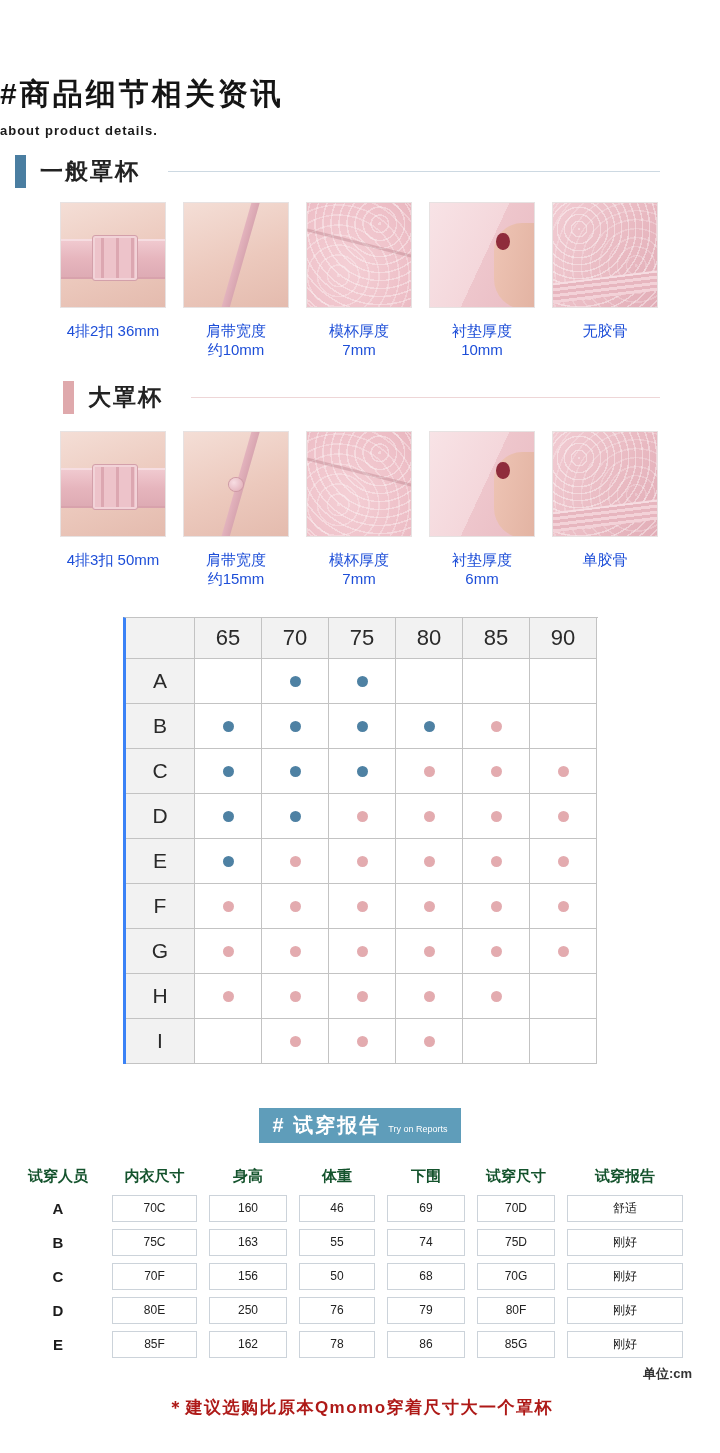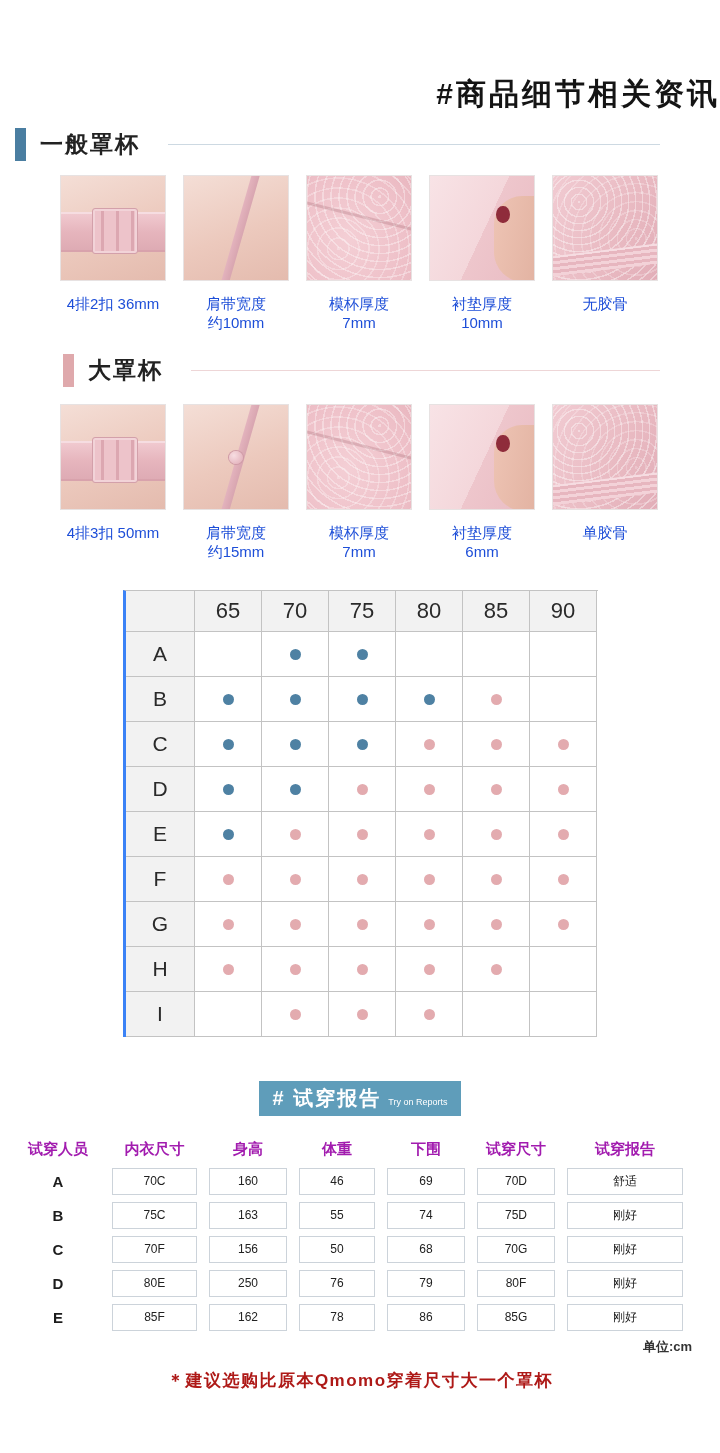--- a/index.html
+++ b/index.html
@@ -1,21 +1,21 @@
 <!DOCTYPE html>
 <html><head>
 <meta charset="utf-8">
 <style>
   html,body{margin:0;padding:0;}
   body{
     width:720px;height:1453px;background:#ffffff;overflow:hidden;
     font-family:"Liberation Sans","DejaVu Sans",sans-serif;color:#222;
   }
   
-  .header{padding-top:77px;text-align:right;}
+  .header{padding-top:77px;text-align:left;}
   .page-title{font-size:30px;font-weight:700;letter-spacing:3px;color:#141414;line-height:34px;}
   .page-subtitle{margin-top:12px;font-size:13px;font-weight:700;letter-spacing:1px;color:#1a1a1a;}
   .badge-pink{display:inline-block;margin-top:8px;background:#e9aab6;color:#fff;
     font-size:14px;letter-spacing:1px;padding:4px 15px;}
   
   .section-header{display:flex;align-items:center;margin:0 60px 0 63px;}
   .sec1{margin-top:17px;margin-left:15px;}
   .sec2{margin-top:22px;}
   .section-bar{width:11px;height:33px;margin-right:14px;flex:none;}
   .bar-blue{background:#4a7ea1;}
@@ -72,37 +72,38 @@
   .sc-row > .sc-cell:first-child{width:69px;}
   .sc-head{height:41px;background:#f2f2f2;font-size:22px;color:#2a2a2a;}
   .sc-label{background:#f2f2f2;font-size:21px;color:#2a2a2a;}
   .dot{width:11px;height:11px;border-radius:50%;display:block;}
   
   .tryon-badge{width:fit-content;margin:44px auto 0;background:#5f9dba;color:#fff;
     padding:4px 14px;display:flex;align-items:baseline;gap:7px;}
   .tb-cn{font-size:20px;font-weight:700;letter-spacing:2px;}
   .tb-en{font-size:9px;font-weight:400;}
   .tt-header{display:flex;gap:12px;margin:24px 0 0 16px;}
-  .tt-h{font-size:15px;font-weight:700;text-align:center;color:#a21caf;flex:none;}
+  .tt-h{font-size:15px;font-weight:700;text-align:center;color:#14532d;flex:none;}
   .tt-rows{margin-top:9px;}
   .tt-row{display:flex;gap:12px;margin:0 0 7px 16px;}
   .tt-person{font-size:15px;font-weight:700;text-align:center;line-height:27px;color:#1c1c1c;flex:none;}
   .tt-box{box-sizing:border-box;border:1px solid #ccd3da;height:27px;line-height:25px;
     text-align:center;font-size:12px;color:#222;flex:none;}
   .c0{width:84px;} .c1{width:85px;} .c2{width:78px;} .c3{width:76px;}
   .c4{width:78px;} .c5{width:78px;} .c6{width:116px;}
   .unit-note{text-align:right;margin:4px 28px 0 0;font-size:13px;font-weight:700;color:#333;}
   .footnote{text-align:center;margin-top:13px;font-size:17px;font-weight:700;
     letter-spacing:1.5px;color:#ae1917;}
 </style>
 </head>
 <body>
 
 <div class="header">
   <div class="page-title">#商品细节相关资讯</div>
+  <div class="page-subtitle">about product details.</div>
 </div>
 
 <div class="section-header sec1">
   <span class="section-bar bar-blue"></span>
   <span class="section-title">一般罩杯</span>
   <span class="section-line line-blue"></span>
 </div>
 <div class="photos">
   <div class="photo ph-closure"></div>
   <div class="photo ph-strap"></div>

